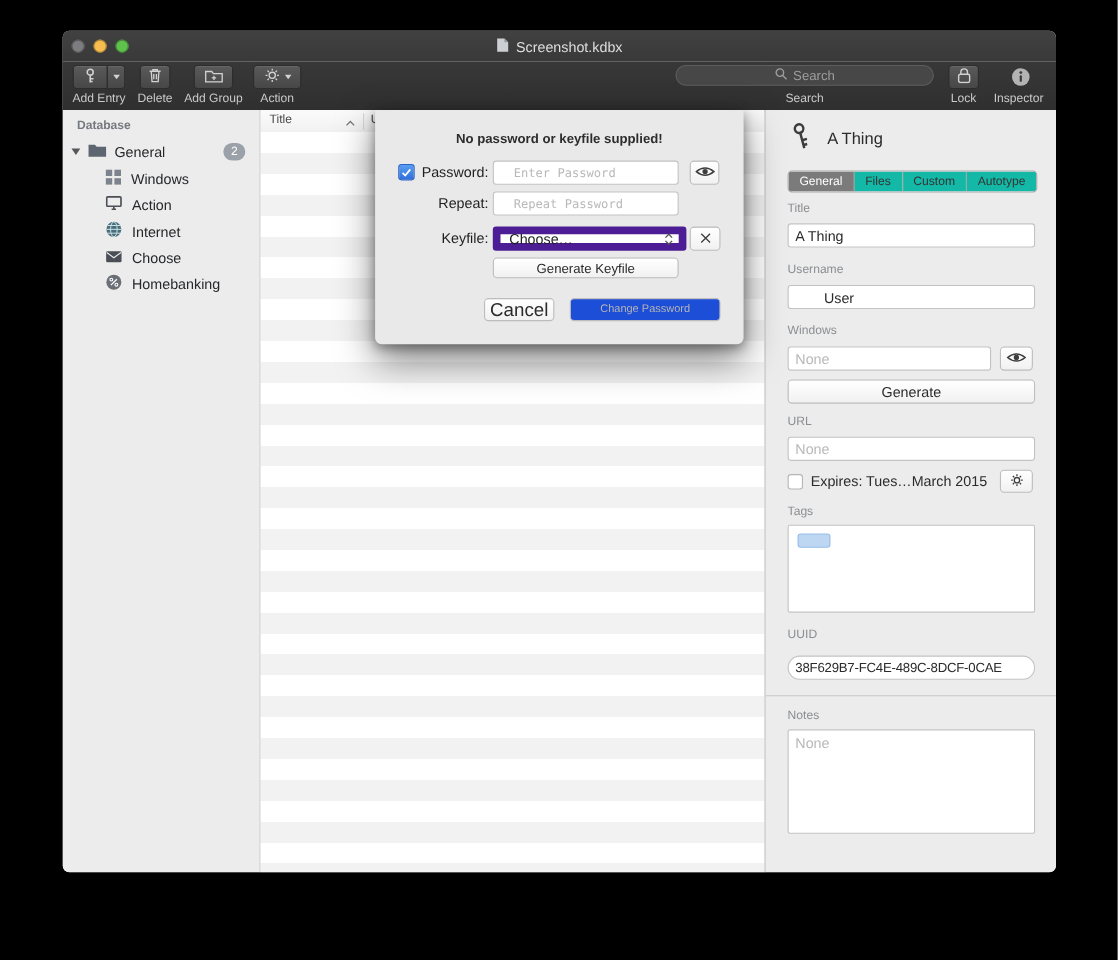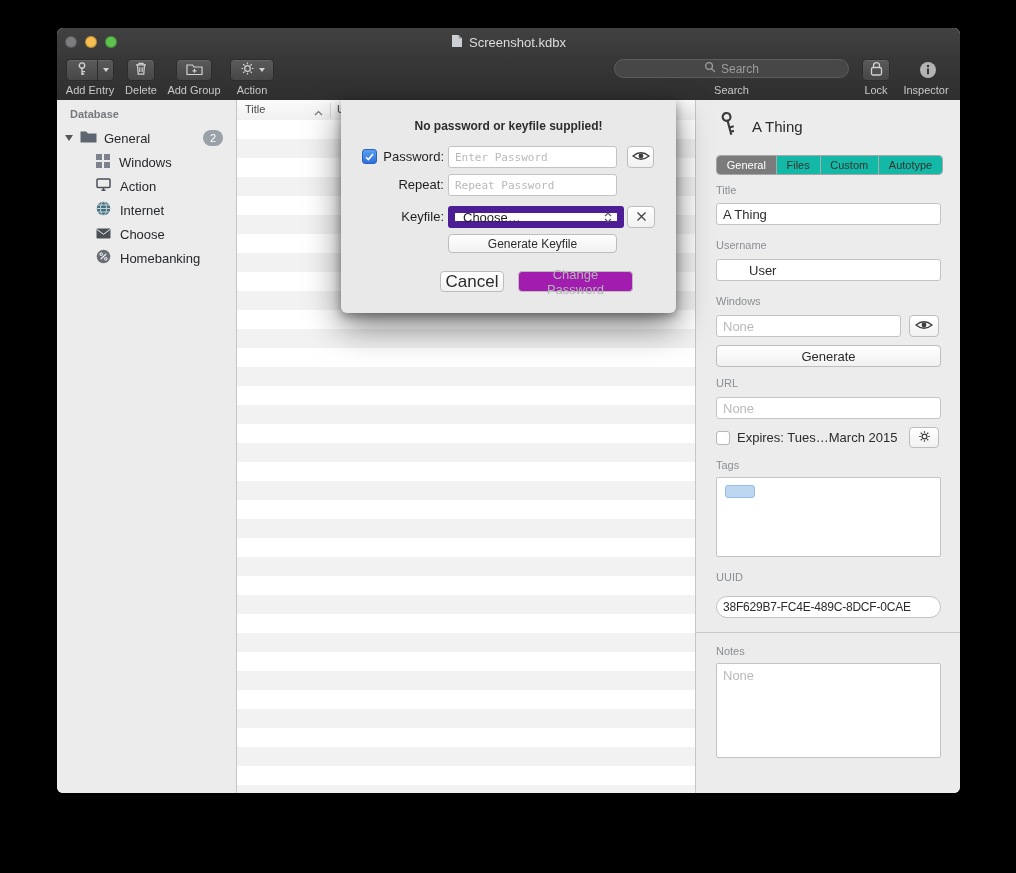--- a/index.html
+++ b/index.html
@@ -46,21 +46,21 @@
   .wbtn{background:linear-gradient(#ffffff,#f1f1f1);border:1px solid #bdbdbd;border-radius:4px;box-sizing:border-box;font-family:inherit;display:flex;align-items:center;justify-content:center;cursor:default}
   .chk{width:14px;height:14px;border:1px solid #b6b6b6;border-radius:3px;background:#fff;box-sizing:border-box;position:absolute}
   .tagsbox{position:absolute;left:20px;top:377px;width:225px;height:80px;background:#fff;border:1px solid #c3c3c3;border-radius:2px;box-sizing:border-box}
   .tagtoken{position:absolute;left:8px;top:7px;width:30px;height:13px;background:#bdd7f3;border:1px solid #97bde8;border-radius:3px;box-sizing:border-box}
   .ins-div{position:absolute;left:0;right:0;top:532px;height:1px;background:#c9c9c9}
   .notes{position:absolute;left:20px;top:563px;width:225px;height:95px;box-sizing:border-box;border:1px solid #c3c3c3;border-radius:2px;background:#fff;resize:none;font-family:inherit;font-size:13px;color:#2b2b2b;padding:4px 6px}
   
   .dialog{position:absolute;left:284px;top:72px;width:335px;height:213px;background:#e9e9e9;border-radius:0 0 6px 6px;box-shadow:0 14px 34px rgba(0,0,0,.5),0 3px 10px rgba(0,0,0,.35);z-index:50}
   .dlg-msg{position:absolute;top:19px;left:0;right:0;text-align:center;font-size:12px;font-weight:700;color:#2d2d2d}
   .dlg-label{position:absolute;font-size:13px;color:#1e1e1e;text-align:right;width:65px;left:38px}
-  .dlg-input{position:absolute;left:107px;width:169px;height:22px;border:1px solid #c3c3c3;border-radius:3px;background:#fff;box-sizing:border-box;font-family:"DejaVu Sans Mono",monospace;font-size:11px;padding:0 6px;color:#333}
+  .dlg-input{position:absolute;left:107px;width:169px;height:22px;border:1px solid #c3c3c3;border-radius:3px;background:#fff;box-sizing:border-box;font-family:"DejaVu Sans Mono",monospace;font-size:11px;padding:0 18px;color:#333}
   .chk-on{position:absolute;left:21px;top:49px;width:15px;height:15px;border-radius:3px;background:linear-gradient(#5a9ff0,#2e6fdd);border:1px solid #2b62c4;box-sizing:border-box;display:flex;align-items:center;justify-content:center}
   .dropdown{position:absolute;left:107px;top:106px;width:176px;height:22px;background:#fff;border:7px solid #4c1d95;border-radius:3px;box-sizing:border-box;display:flex;align-items:center;font-size:13px;color:#1e1e1e;padding:0 5px 0 8px;cursor:default}
   .dropdown .dlabel{flex:1}
   .stepper{display:flex;flex-direction:column;gap:1px;align-items:center}
 </style>
 </head>
 <body>
 
 <div class="window">
 
@@ -361,16 +361,16 @@
       <span>
         <svg width="11" height="11" viewBox="0 0 11 11">
             <path d="M1.5 1.5 L9.5 9.5 M9.5 1.5 L1.5 9.5" stroke="#3e3e3e" stroke-width="1.2"></path>
           </svg>
       </span>
     </button>
 
     <button class="wbtn" style="position:absolute;left:107px;top:134px;width:169px;height:19px;font-size:12px;color:#2b2b2b">Generate Keyfile</button>
 
     <button class="wbtn" style="position:absolute;left:99px;top:171px;width:64px;height:21px;font-size:17px;color:#2b2b2b">Cancel</button>
-    <button class="wbtn" style="position:absolute;left:177px;top:171px;width:115px;height:21px;font-size:13px;color:#b4b4b4;background:#a21caf" disabled="">Change Password</button>
+    <button class="wbtn" style="position:absolute;left:177px;top:171px;width:137px;height:21px;font-size:10px;color:#b4b4b4;background:#1d4ed8" disabled="">Change Password</button>
   </div>
 
 </div>
 
 </body></html>

